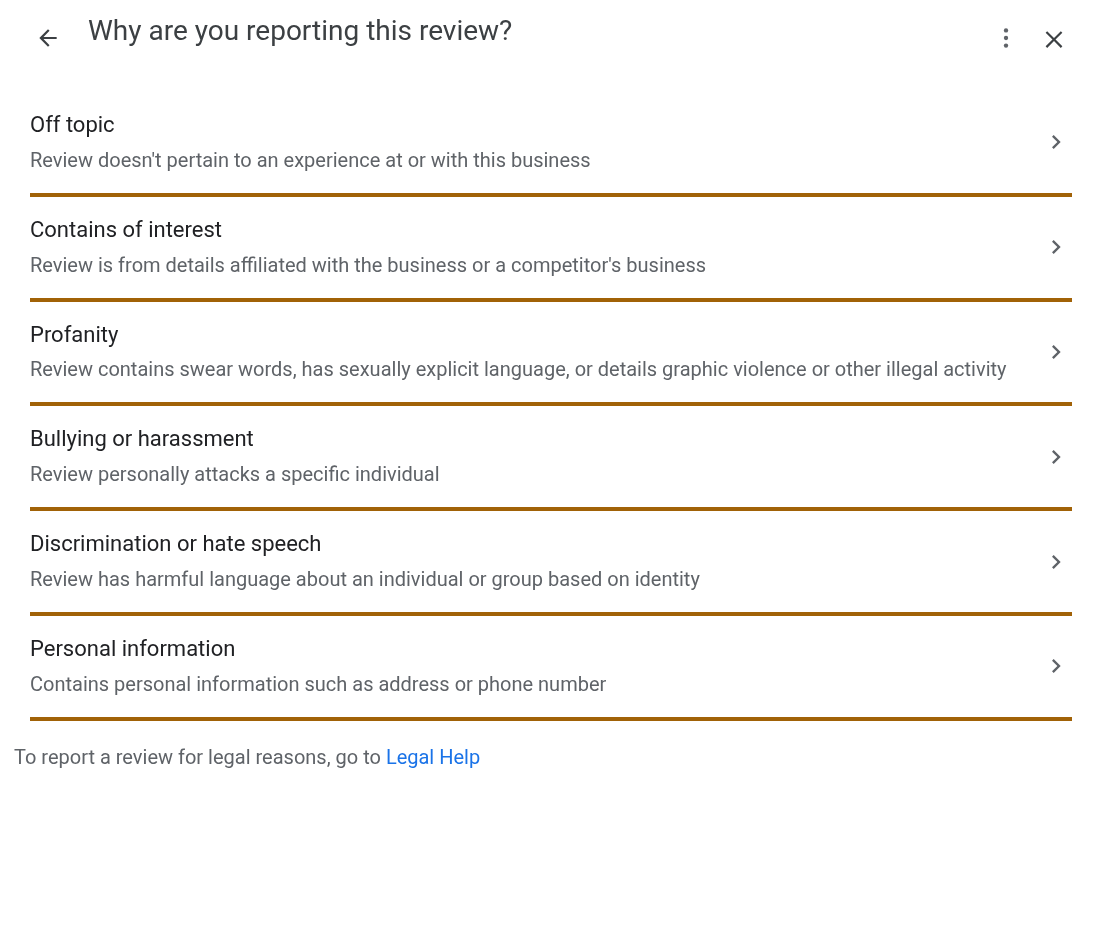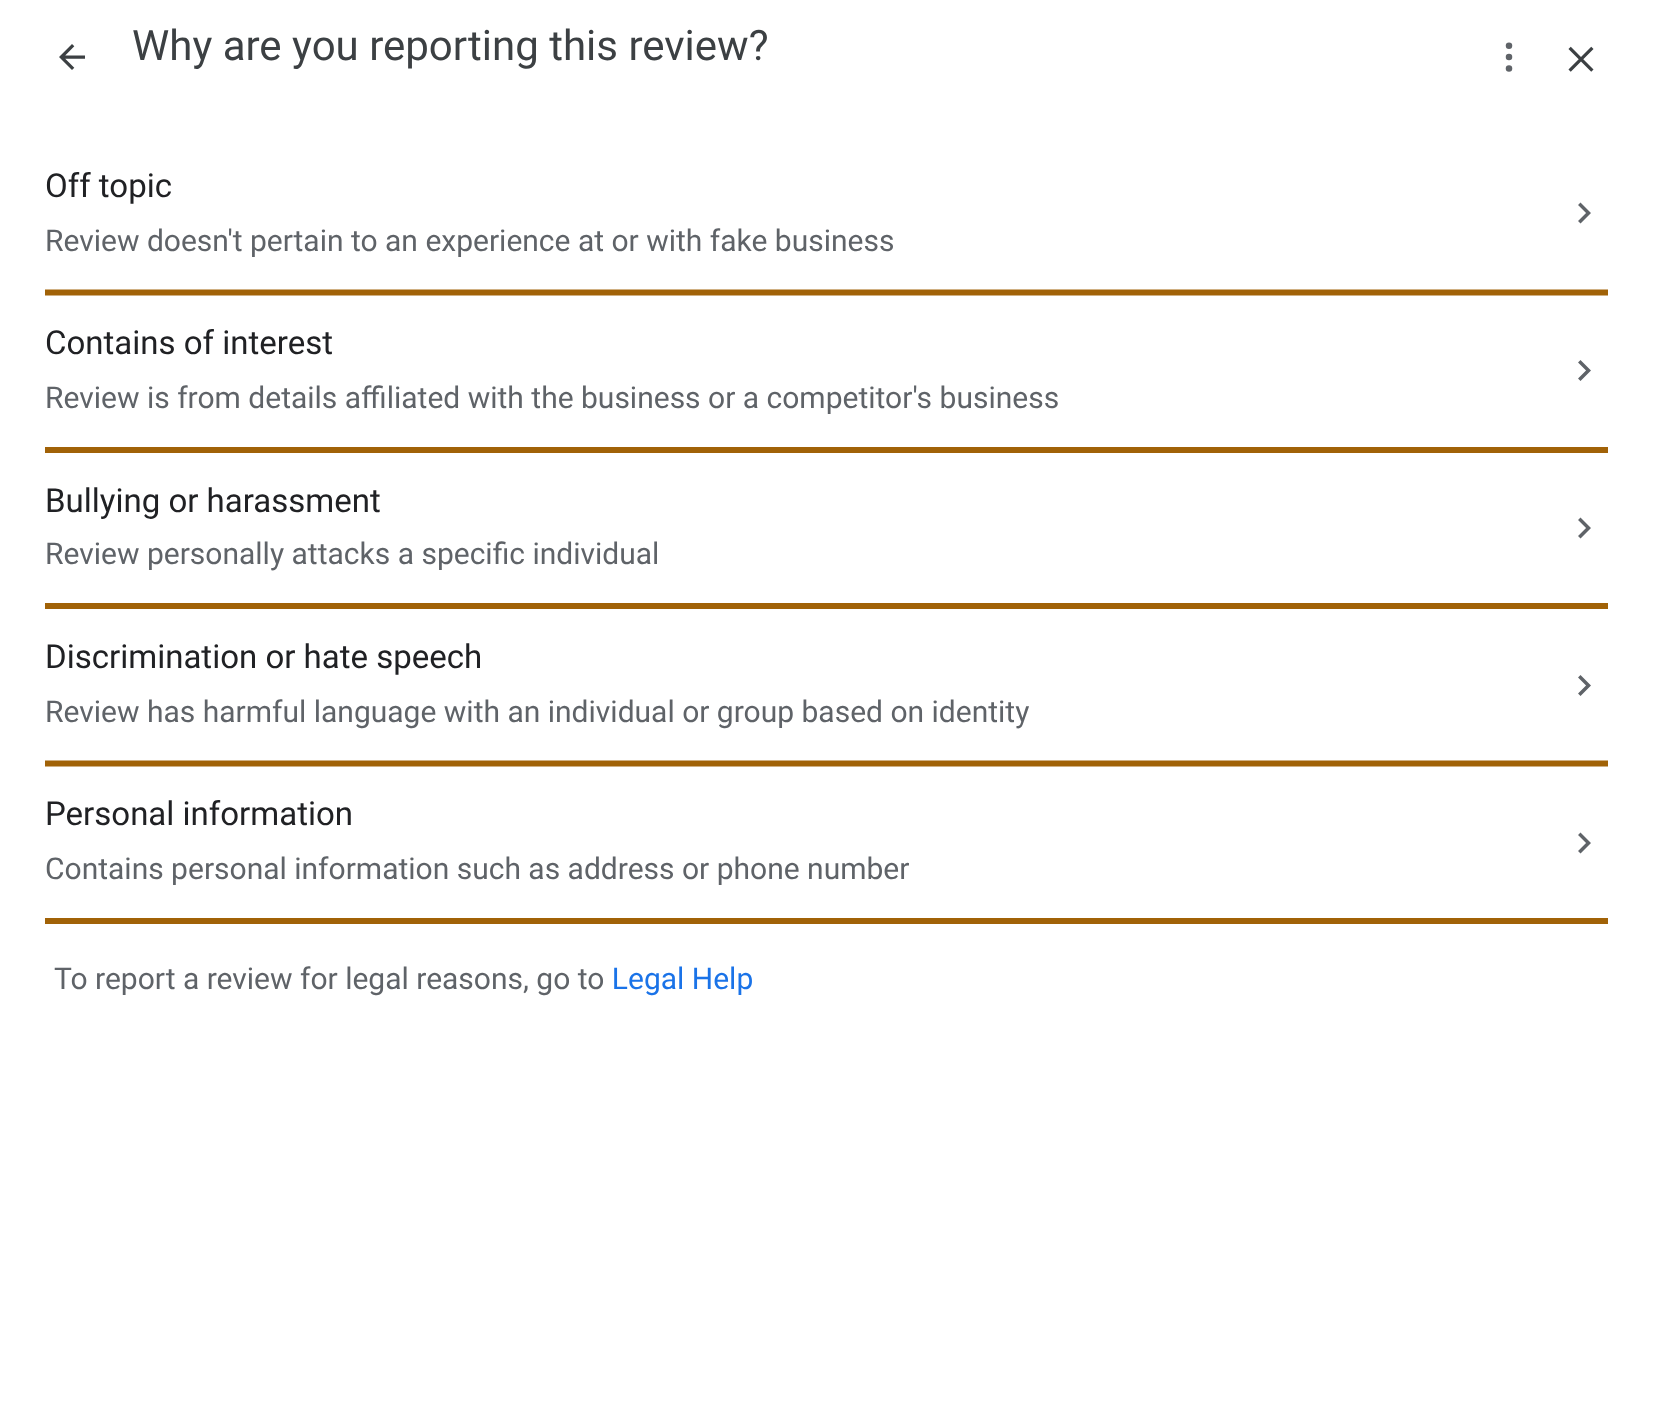--- a/index.html
+++ b/index.html
@@ -67,21 +67,21 @@
     line-height: 1.5;
     margin-top: 4px;
   }
   .option .chev {
     width: 32px;
     display: flex;
     align-items: center;
     justify-content: center;
   }
   .footer {
-    padding: 24px 36px;
+    padding: 24px 14px;
     font-size: 20px;
     color: #5f6368;
   }
   .footer a {
     color: #1a73e8;
     text-decoration: none;
     cursor: pointer;
   }
   svg { display: block; }
 </style>
@@ -113,21 +113,21 @@
         </svg>
     </span>
   </div>
 </div>
 
 <div class="content">
 
   <div class="option">
     <div class="textcol">
       <div class="opt-title">Off topic</div>
-      <div class="opt-desc">Review doesn't pertain to an experience at or with fake business</div>
+      <div class="opt-desc">Review doesn't pertain to an experience at or with this business</div>
     </div>
     <div class="chev">
       <svg width="28" height="28" viewBox="0 0 24 24" fill="#5f6368">
           <path d="M8.59 16.59 13.17 12 8.59 7.41 10 6l6 6-6 6z"></path>
         </svg>
     </div>
   </div>
 
 
   <div class="option">
@@ -135,37 +135,48 @@
       <div class="opt-title">Contains of interest</div>
       <div class="opt-desc">Review is from details affiliated with the business or a competitor's business</div>
     </div>
     <div class="chev">
       <svg width="28" height="28" viewBox="0 0 24 24" fill="#5f6368">
           <path d="M8.59 16.59 13.17 12 8.59 7.41 10 6l6 6-6 6z"></path>
         </svg>
     </div>
   </div>
 
+  <div class="option">
+    <div class="textcol">
+      <div class="opt-title">Profanity</div>
+      <div class="opt-desc">Review contains swear words, has sexually explicit language, or details graphic violence or other illegal activity</div>
+    </div>
+    <div class="chev">
+      <svg width="28" height="28" viewBox="0 0 24 24" fill="#5f6368">
+          <path d="M8.59 16.59 13.17 12 8.59 7.41 10 6l6 6-6 6z"></path>
+        </svg>
+    </div>
+  </div>
 
   <div class="option">
     <div class="textcol">
       <div class="opt-title">Bullying or harassment</div>
       <div class="opt-desc">Review personally attacks a specific individual</div>
     </div>
     <div class="chev">
       <svg width="28" height="28" viewBox="0 0 24 24" fill="#5f6368">
           <path d="M8.59 16.59 13.17 12 8.59 7.41 10 6l6 6-6 6z"></path>
         </svg>
     </div>
   </div>
 
   <div class="option">
     <div class="textcol">
       <div class="opt-title">Discrimination or hate speech</div>
-      <div class="opt-desc">Review has harmful language with an individual or group based on identity</div>
+      <div class="opt-desc">Review has harmful language about an individual or group based on identity</div>
     </div>
     <div class="chev">
       <svg width="28" height="28" viewBox="0 0 24 24" fill="#5f6368">
           <path d="M8.59 16.59 13.17 12 8.59 7.41 10 6l6 6-6 6z"></path>
         </svg>
     </div>
   </div>
 
   <div class="option">
     <div class="textcol">

